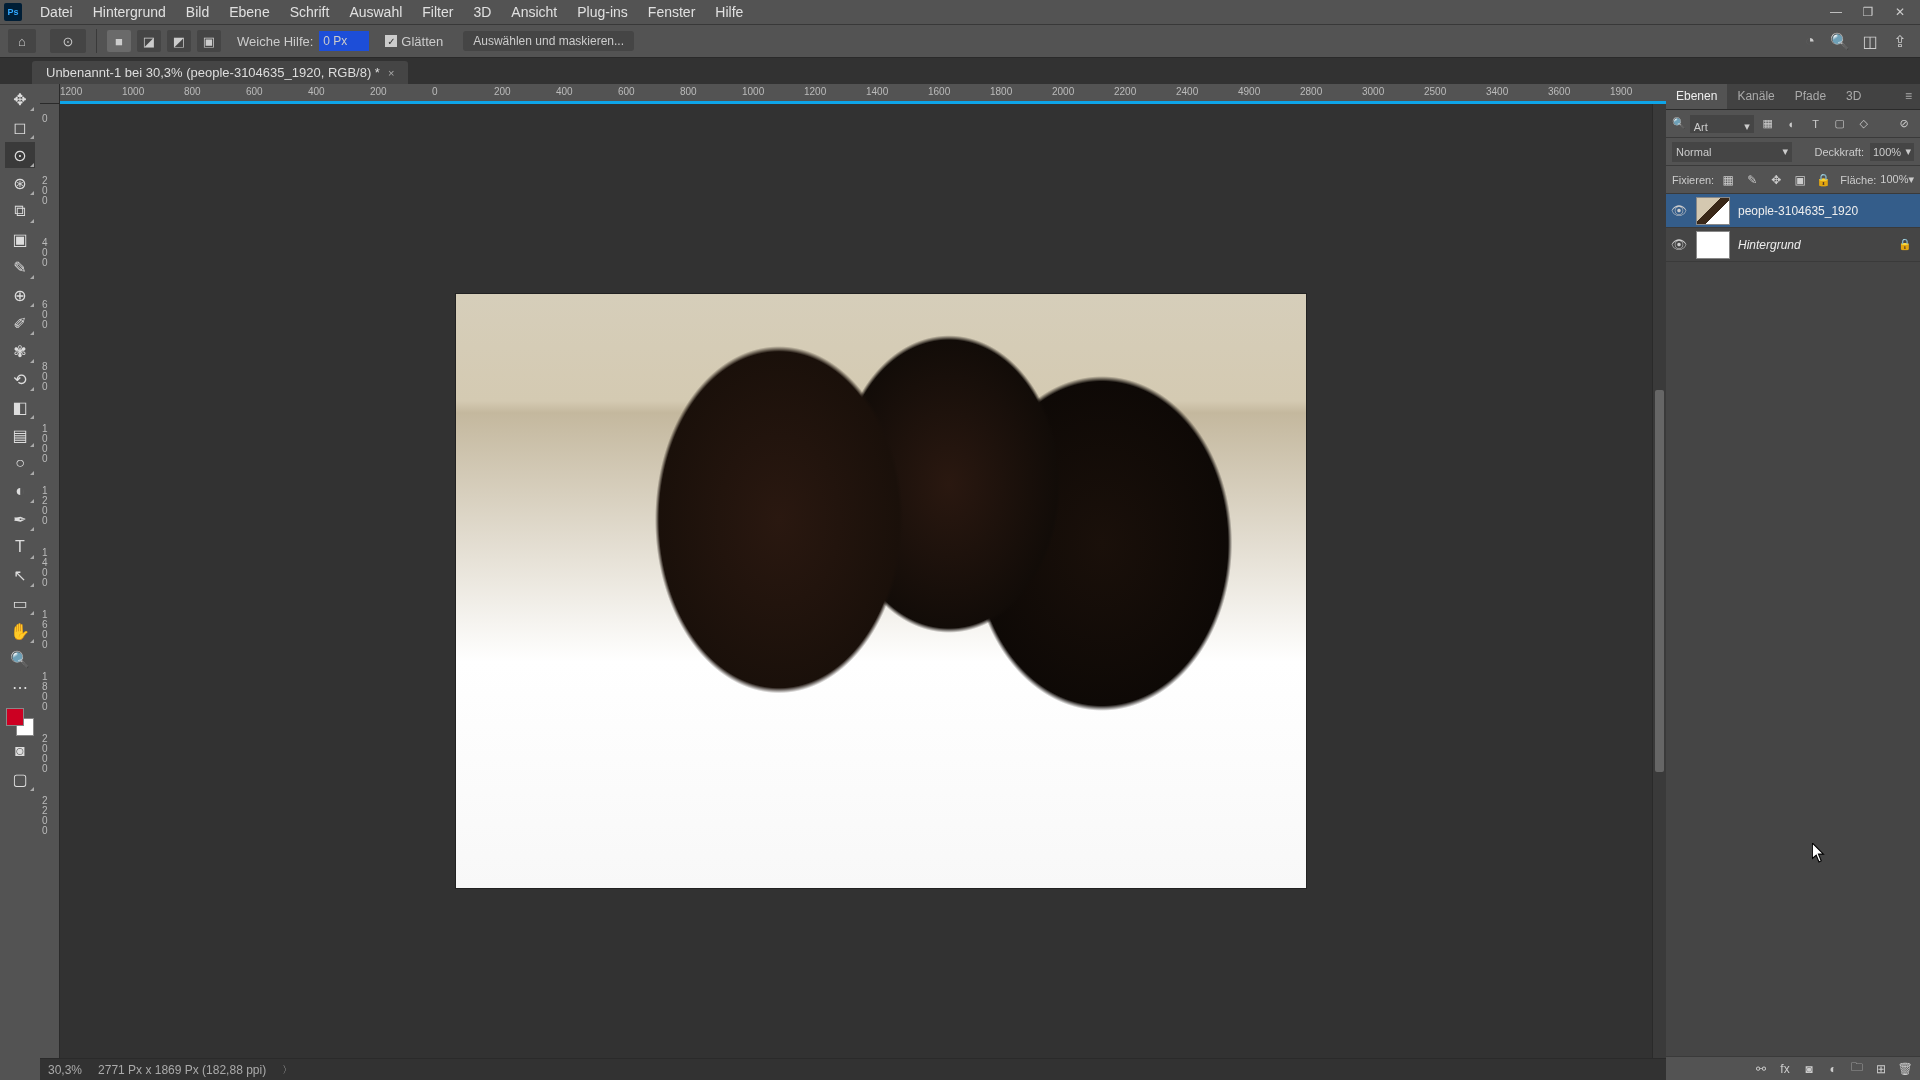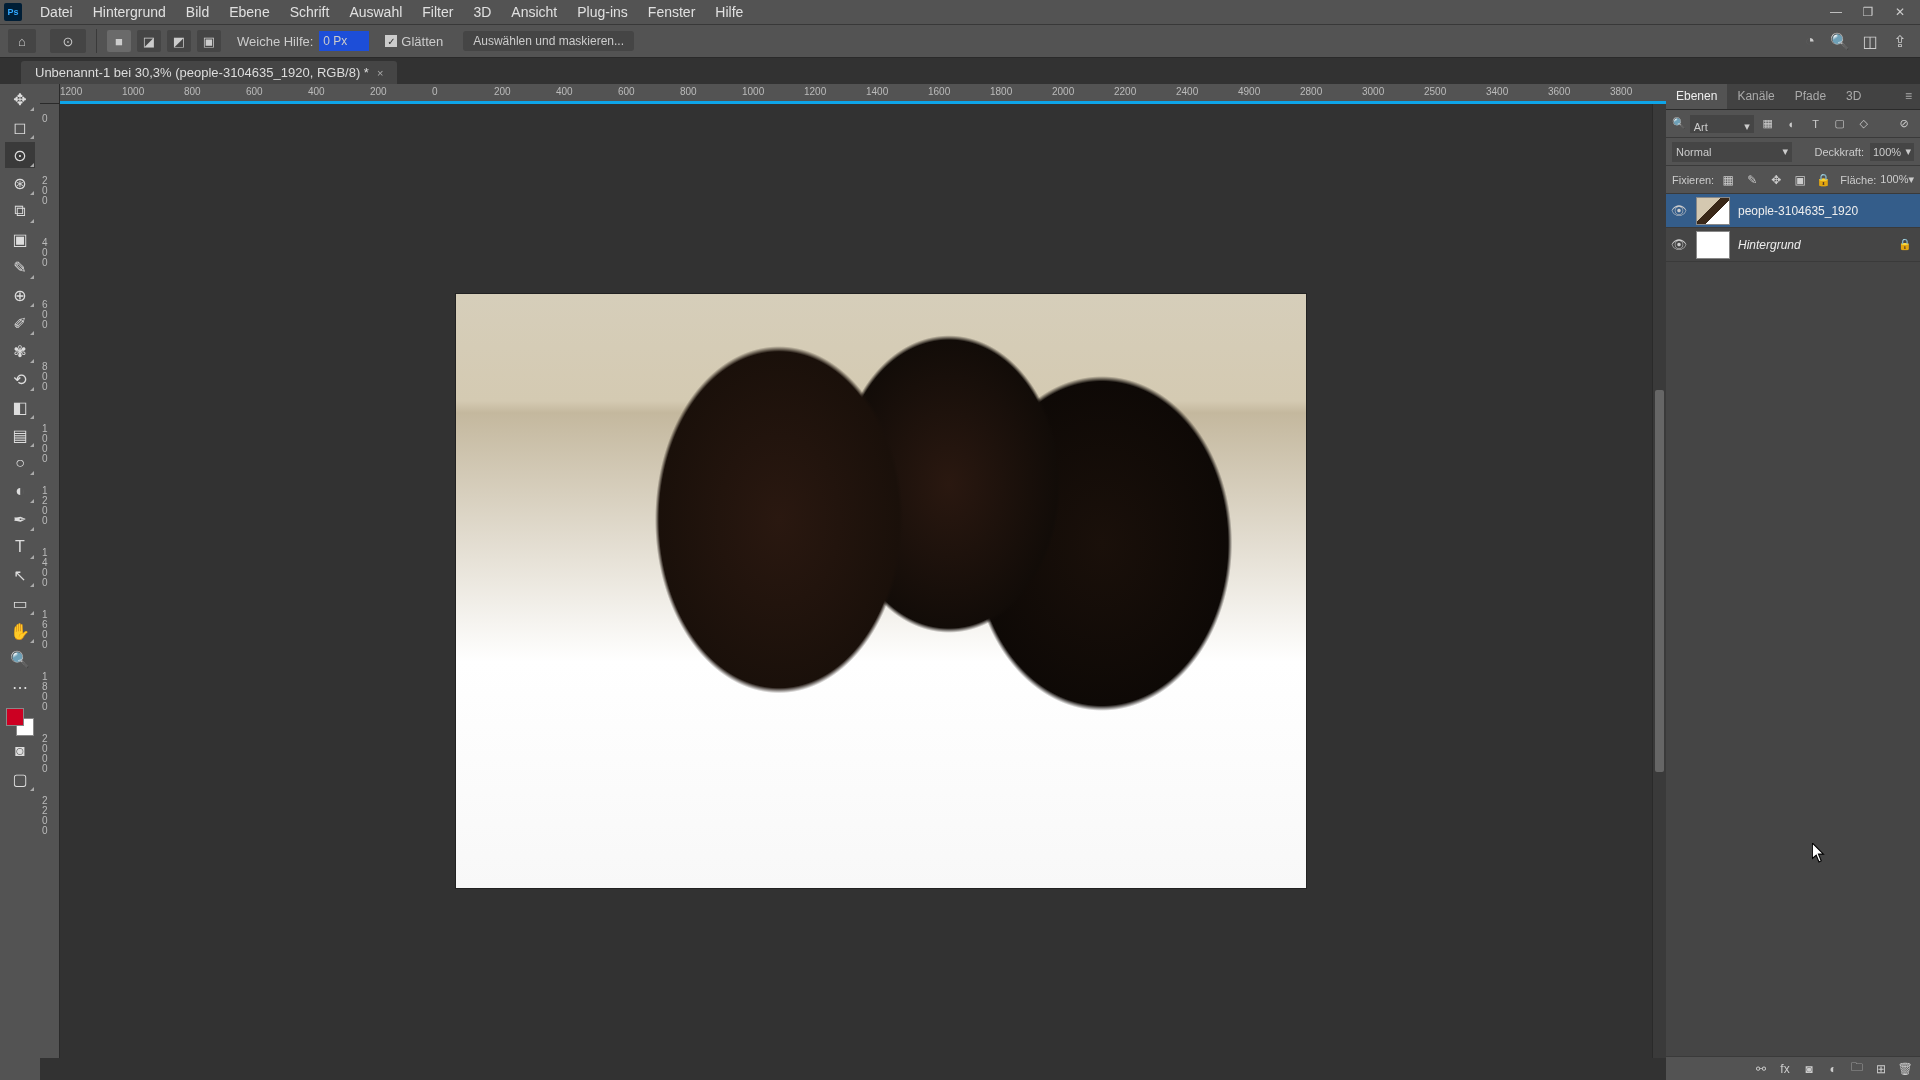--- a/index.html
+++ b/index.html
@@ -20,21 +20,21 @@
 .options-bar .mode-btn { width: 24px; height: 22px; background: #454545; border-radius: 2px; display:flex;align-items:center;justify-content:center;}
 .options-bar .mode-btn.active { background: #6a6a6a; }
 .options-bar .label { color: #ccc; margin-left: 10px;}
 .options-bar .field { width: 50px; height: 20px; background: #1d4ed8; padding: 8px 4px; display: flex; align-items: center; font-size: 12px;}
 .options-bar .checkbox { display: flex; align-items: center; gap: 4px; margin-left: 10px;}
 .options-bar .checkbox .box { width: 12px; height: 12px; background: #ccc; display:flex;align-items:center;justify-content:center; font-size:10px; color:#333;}
 .options-bar .button { padding: 3px 10px; background: #454545; border-radius: 3px; margin-left: 14px; font-size: 12px;}
 .options-bar .right-icon { width: 24px; height: 24px; display:flex; align-items:center; justify-content:center; font-size:16px;}
 
 
-.doc-tab-bar { height: 26px; background: #323232; display: flex; align-items: flex-end; padding-left: 21px;}
+.doc-tab-bar { height: 26px; background: #323232; display: flex; align-items: flex-end; padding-left: 32px;}
 .doc-tab { background: #454545; padding: 4px 14px; font-size: 13px; color: #ddd; border-radius: 3px 3px 0 0; display:flex; gap:8px; align-items:center;}
 .doc-tab .close { font-size: 11px; color: #aaa;}
 
 
 .main { position: absolute; top: 84px; bottom: 0; left: 0; right: 0; display: flex; }
 
 
 .tools { width: 40px; background: #535353; display: flex; flex-direction: column; align-items: center; padding-top: 2px; gap: 2px;}
 .tools .tool { width: 30px; height: 26px; display: flex; align-items: center; justify-content: center; font-size: 16px; color: #ddd; position:relative;}
 .tools .tool.active { background: #3a3a3a; }
@@ -219,21 +219,21 @@
         <div class="lbl" style="left: 930px;">1800</div>
         <div class="lbl" style="left: 992px;">2000</div>
         <div class="lbl" style="left: 1054px;">2200</div>
         <div class="lbl" style="left: 1116px; text-align: right;">2400</div>
         <div class="lbl" style="left: 1178px;">4900</div>
         <div class="lbl" style="left: 1240px;">2800</div>
         <div class="lbl" style="left: 1302px;">3000</div>
         <div class="lbl" style="left: 1364px;">2500</div>
         <div class="lbl" style="left: 1426px;">3400</div>
         <div class="lbl" style="left: 1488px;">3600</div>
-        <div class="lbl" style="left: 1550px;">3800</div>
+        <div class="lbl" style="left: 1550px;">1900</div>
       </div>
     <div class="ruler-v" id="ruler-v">
         <div class="lbl" style="top: 10px;">0</div>
         <div class="lbl" style="top: 72px;">2<br>0<br>0</div>
         <div class="lbl" style="top: 134px;">4<br>0<br>0</div>
         <div class="lbl" style="top: 196px;">6<br>0<br>0</div>
         <div class="lbl" style="top: 258px;">8<br>0<br>0</div>
         <div class="lbl" style="top: 320px;">1<br>0<br>0<br>0</div>
         <div class="lbl" style="top: 382px;">1<br>2<br>0<br>0</div>
         <div class="lbl" style="top: 444px;">1<br>4<br>0<br>0</div>
@@ -243,20 +243,25 @@
         <div class="lbl" style="top: 692px;">2<br>2<br>0<br>0</div>
       </div>
     <div class="canvas-inner">
       <div class="photo">
         <div class="hint"></div>
       </div>
     </div>
     <div class="scrollbar-v">
         <div class="thumb"></div>
       </div>
+    <div class="status-bar">
+      <span>30,3%</span>
+      <span>2771 Px x 1869 Px (182,88 ppi)</span>
+      <span class="chev">〉</span>
+    </div>
   </div>
 
   <div class="right">
     <div class="panel-tabs">
       <div class="tab active">Ebenen</div>
       <div class="tab">Kanäle</div>
       <div class="tab">Pfade</div>
       <div class="tab">3D</div>
       <div class="menu-icon">≡</div>
     </div>

